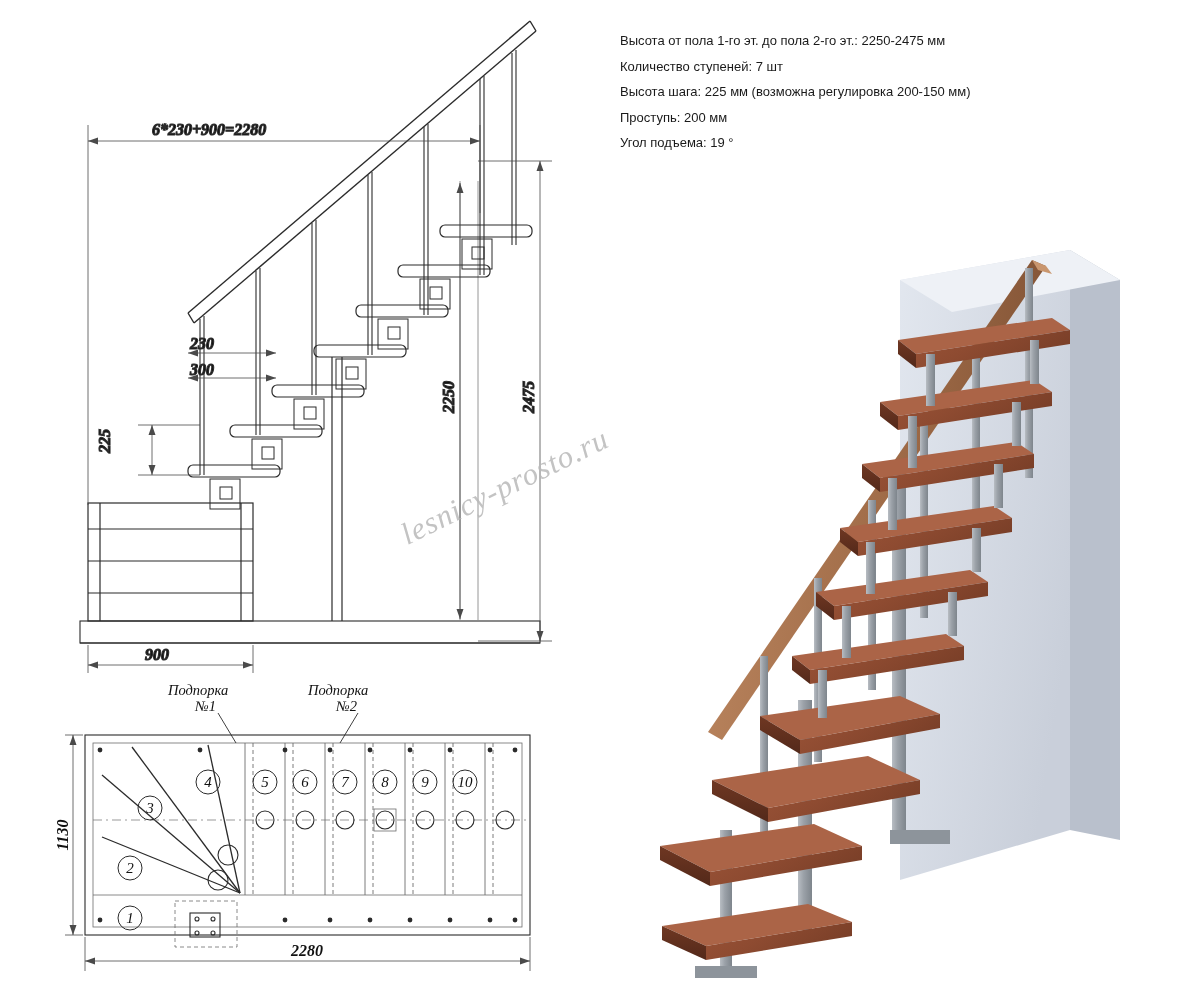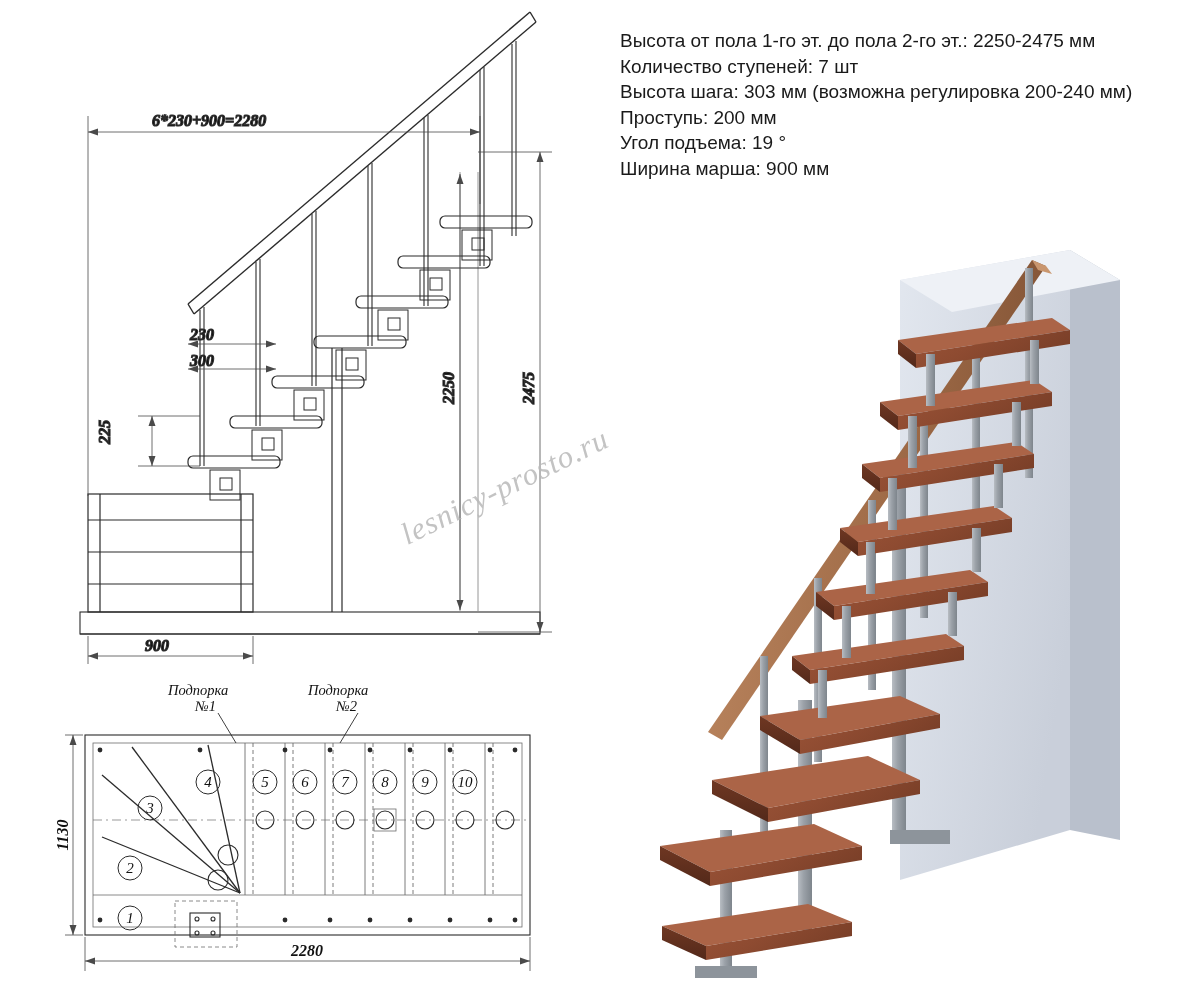--- a/index.html
+++ b/index.html
@@ -6,26 +6,26 @@
   body{
     width:1191px;height:993px;background:#ffffff;
     font-family:"Liberation Sans", sans-serif;
     color:#111;position:relative;overflow:hidden;
   }
   .page{position:relative;width:1191px;height:993px;}
 
   
   .spec{
     position:absolute;left:620px;top:28px;width:560px;
-    font-size:19px;line-height:25.5px;color:#1a1a1a;
+    font-size:13px;line-height:25.5px;color:#1a1a1a;
   }
   .spec div{white-space:nowrap;}
 
   
-  .elev{position:absolute;left:60px;top:4px;width:560px;height:670px;}
+  .elev{position:absolute;left:60px;top:13px;width:560px;height:670px;}
   .elev svg{display:block;}
 
   
   .plan{position:absolute;left:40px;top:665px;width:570px;height:330px;}
   .plan svg{display:block;}
 
   
   .render{position:absolute;left:600px;top:140px;width:590px;height:850px;}
   .render svg{display:block;}
 
@@ -43,24 +43,23 @@
   .numtxt{font-family:"Liberation Serif",serif;font-style:italic;font-size:15px;fill:#111;}
 </style>
 </head>
 <body>
 
 <div class="page">
 
   <div class="spec">
     <div>Высота от пола 1-го эт. до пола 2-го эт.: 2250-2475 мм</div>
     <div>Количество ступеней: 7 шт</div>
-    <div>Высота шага: 303 мм (возможна регулировка 200-240 мм)</div>
+    <div>Высота шага: 225 мм (возможна регулировка 200-150 мм)</div>
     <div>Проступь: 200 мм</div>
     <div>Угол подъема: 19 °</div>
-    <div>Ширина марша: 900 мм</div>
   </div>
 
   <div class="elev">
   <svg width="560" height="670" viewBox="0 0 560 670" xmlns="http://www.w3.org/2000/svg">
     <g stroke="#2b2b2b" fill="none" stroke-width="1.1">
 
       <rect x="20" y="608" width="460" height="22"></rect>
       <line x1="20" y1="630" x2="480" y2="630"></line>
 
       <line x1="400" y1="168" x2="400" y2="608" stroke="#8a8a8a" stroke-width="0.9"></line>

